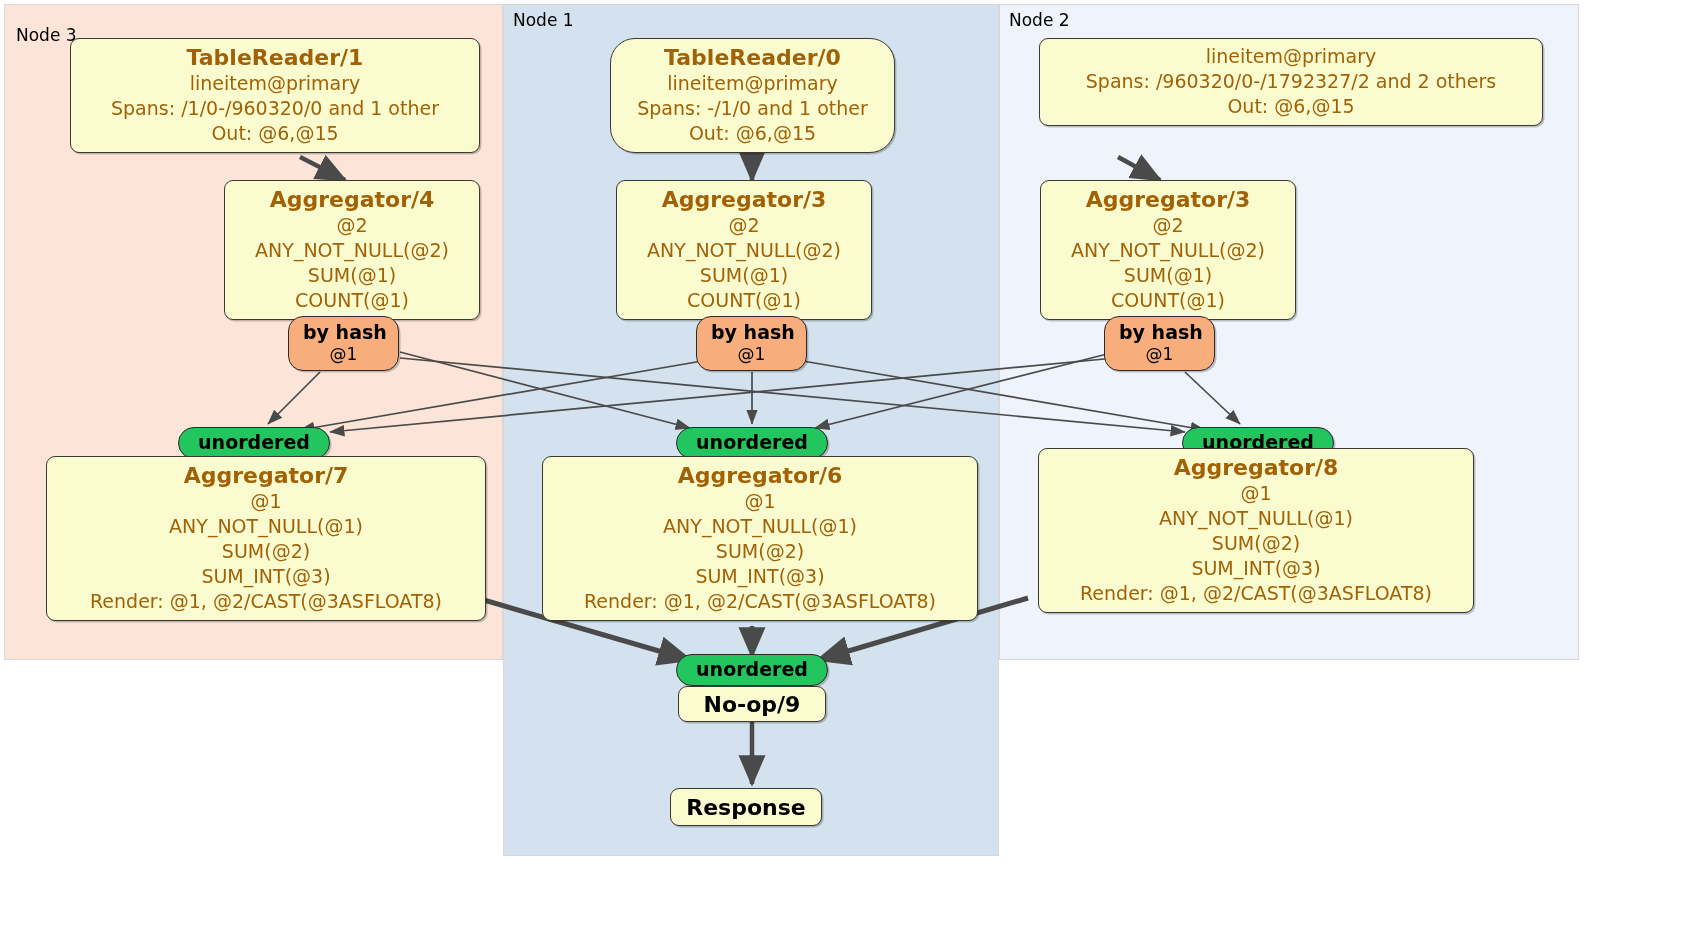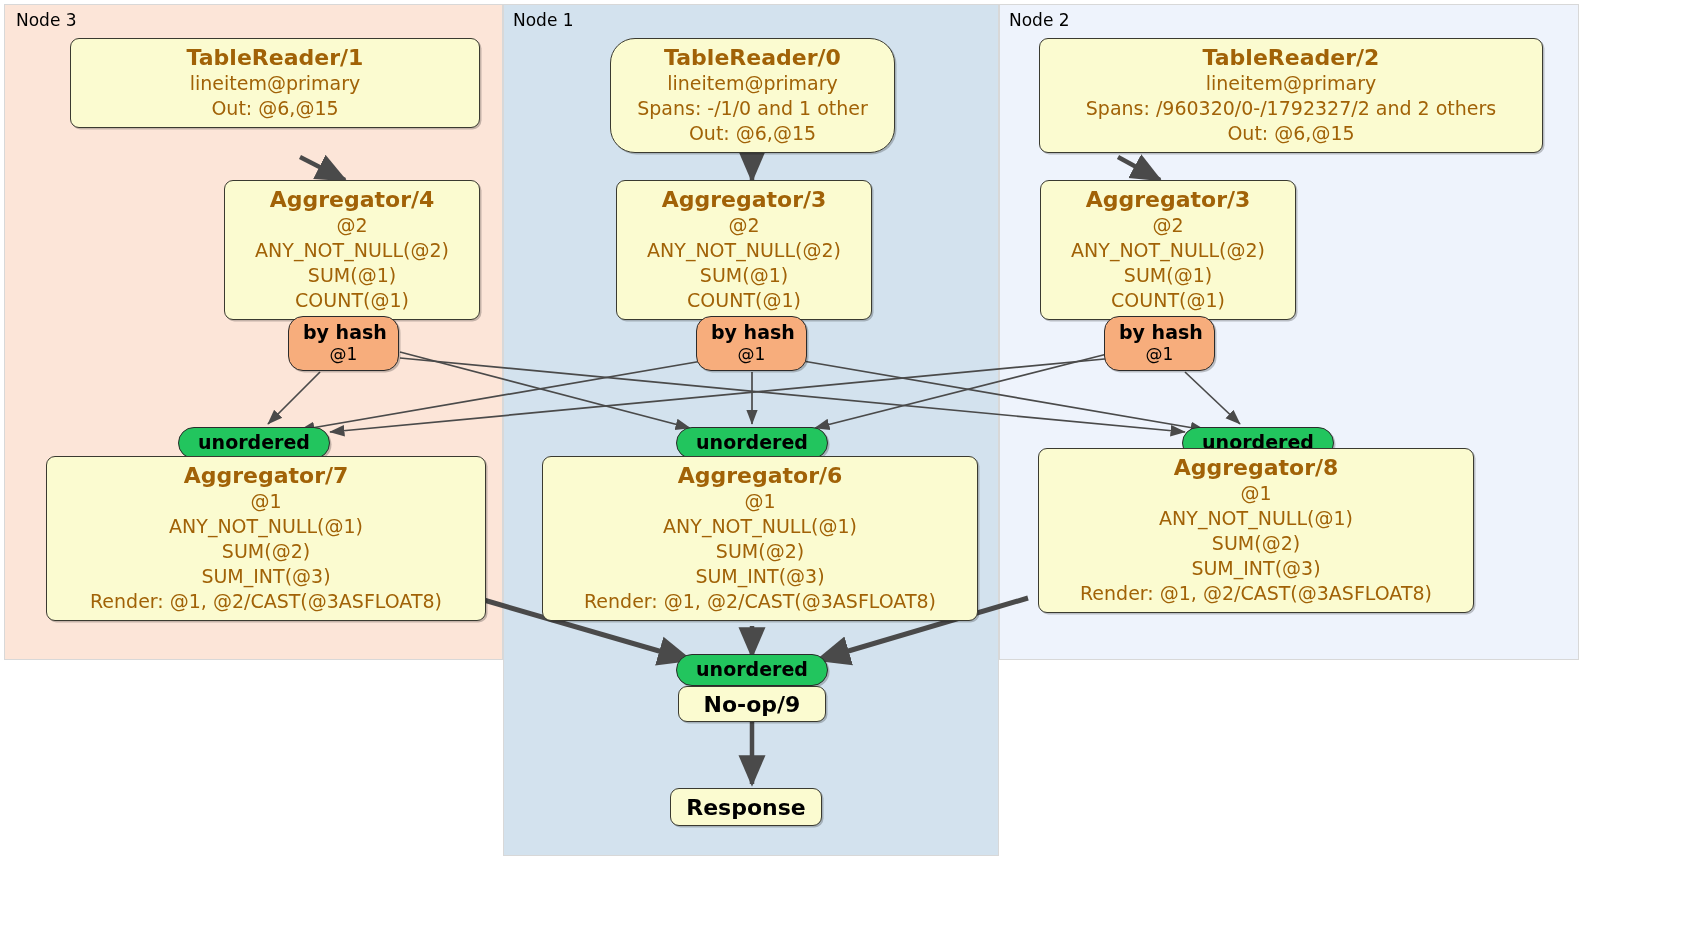--- a/index.html
+++ b/index.html
@@ -91,21 +91,21 @@
 </style>
 </head>
 <body>
 
 <div id="stage">
 
   <div class="node-panel" style="left:4px; top:4px; width:499px; height:656px; background:#fce5d8;"></div>
   <div class="node-panel" style="left:503px; top:4px; width:496px; height:852px; background:#d3e2ee;"></div>
   <div class="node-panel" style="left:999px; top:4px; width:580px; height:656px; background:#eef3fc;"></div>
 
-  <div class="node-label" style="left:16px; top:10px;">Node 3</div>
+  <div class="node-label" style="left:16px; top:25px;">Node 3</div>
   <div class="node-label" style="left:513px; top:10px;">Node 1</div>
   <div class="node-label" style="left:1009px; top:10px;">Node 2</div>
 
   <svg class="edges" viewBox="0 0 1708 940">
     <defs>
       <marker id="arrow-thick" markerWidth="9" markerHeight="9" refX="6.4" refY="3.6" orient="auto" markerUnits="strokeWidth">
         <path d="M0,0.6 L7,3.6 L0,6.6 z" fill="#4a4a4a"></path>
       </marker>
       <marker id="arrow-thin" markerWidth="11" markerHeight="11" refX="8.5" refY="4.2" orient="auto" markerUnits="strokeWidth">
         <path d="M0,0.8 L9,4.2 L0,7.6 z" fill="#4a4a4a"></path>
@@ -131,32 +131,32 @@
     <path d="M 477,598 L 690,660" stroke="#4a4a4a" stroke-width="5" fill="none" marker-end="url(#arrow-thick)"></path>
     <path d="M 752,626 L 752,656" stroke="#4a4a4a" stroke-width="4.5" fill="none" marker-end="url(#arrow-thick)"></path>
     <path d="M 1028,598 L 818,660" stroke="#4a4a4a" stroke-width="5" fill="none" marker-end="url(#arrow-thick)"></path>
 
     <path d="M 752,721 L 752,784" stroke="#4a4a4a" stroke-width="4.5" fill="none" marker-end="url(#arrow-thick)"></path>
   </svg>
 
   <div class="proc-box" style="left:62px; top:38px; width:410px;">
     <div class="proc-title">TableReader/1</div>
     <div class="proc-line">lineitem@primary</div>
+    <div class="proc-line">Spans: /1/0-/960320/0 and 1 other</div>
     <div class="proc-line">Out: @6,@15</div>
   </div>
 
   <div class="proc-box" style="left:602px; top:38px; width:285px;border-radius:25px;">
     <div class="proc-title">TableReader/0</div>
     <div class="proc-line">lineitem@primary</div>
     <div class="proc-line">Spans: -/1/0 and 1 other</div>
     <div class="proc-line">Out: @6,@15</div>
   </div>
 
   <div class="proc-box" style="left:1031px; top:38px; width:504px;">
-    <div class="proc-title">TableReader/2</div>
     <div class="proc-line">lineitem@primary</div>
     <div class="proc-line">Spans: /960320/0-/1792327/2 and 2 others</div>
     <div class="proc-line">Out: @6,@15</div>
   </div>
 
   <div class="proc-box" style="left:216px; top:180px; width:256px;">
     <div class="proc-title">Aggregator/4</div>
     <div class="proc-line">@2</div>
     <div class="proc-line">ANY_NOT_NULL(@2)</div>
     <div class="proc-line">SUM(@1)</div>

